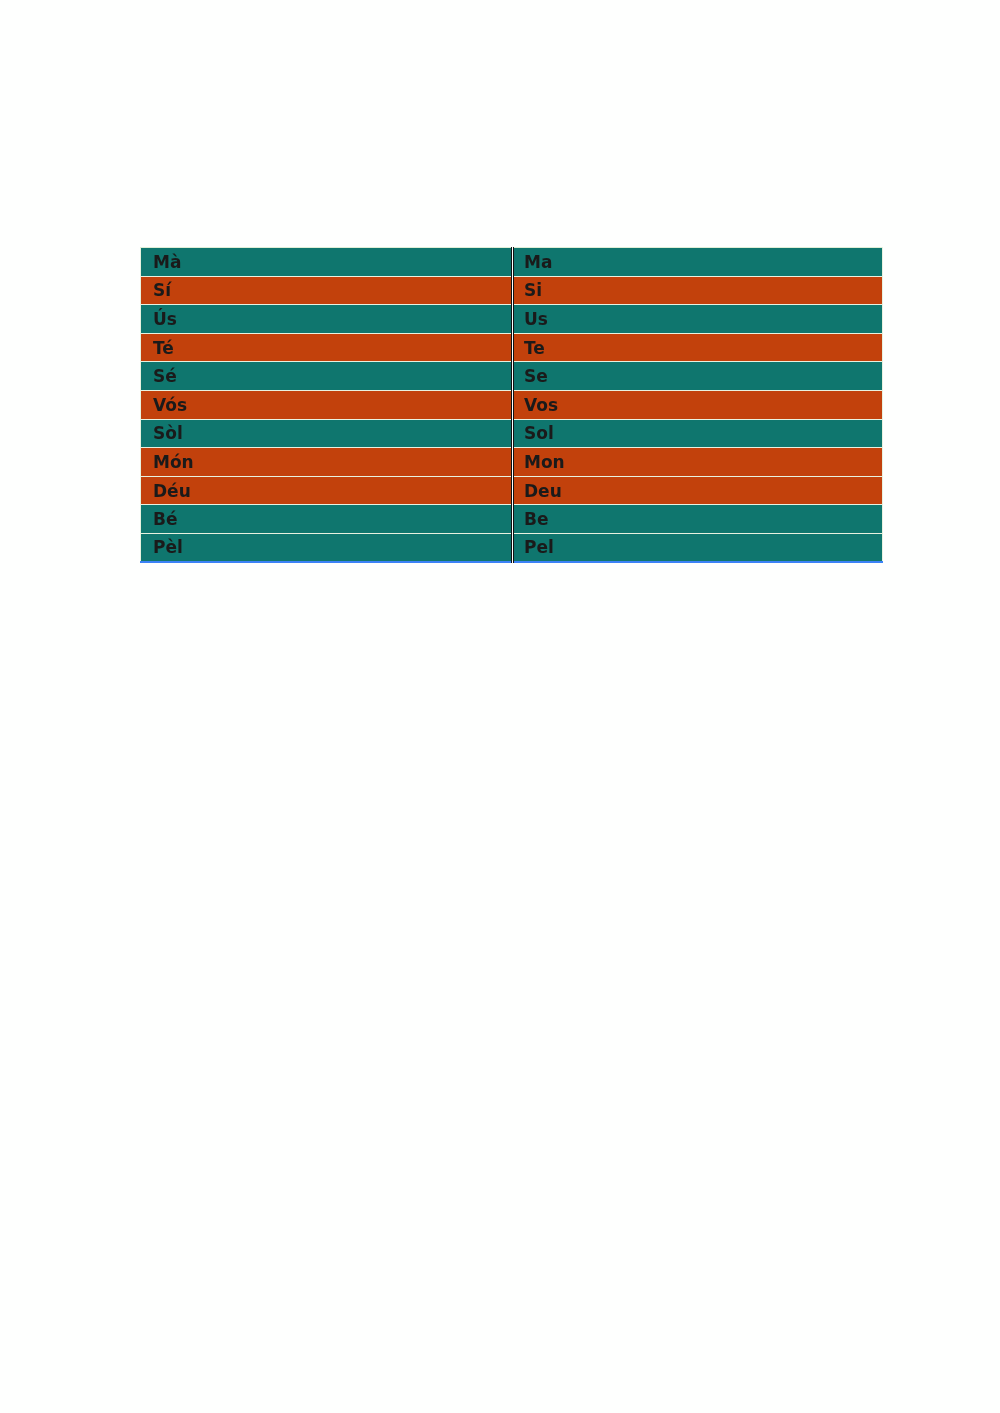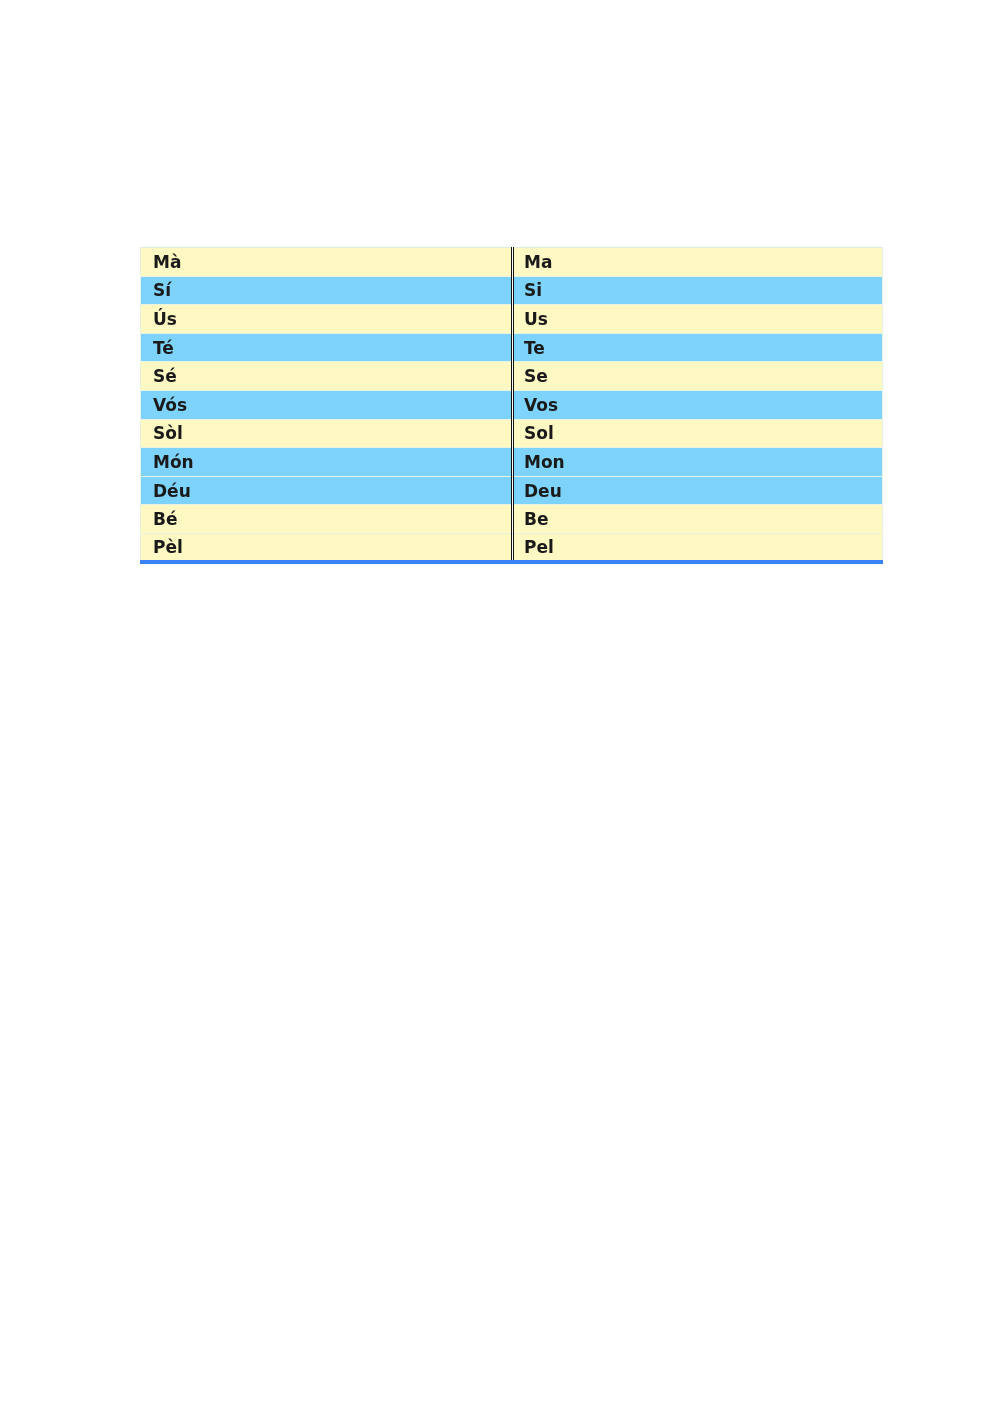--- a/index.html
+++ b/index.html
@@ -73,30 +73,30 @@
     width: 358px;
     border-left: 1px solid #e8f2e0;
   }
   .word-table td.col-plain {
     width: 358px;
     border-left: 3px double #111111;
     border-right: 1px solid #e8f2e0;
     padding-left: 10px;
   }
   .word-table tr.row-shaded td {
-    background: #7dd3fc;
+    background: #c2410c;
   }
   .word-table tr.row-plain td {
-    background: #fef9c3;
+    background: #0f766e;
   }
   .word-table tr.row-top-rule td {
     border-top: 1px solid #dfeed6;
   }
   .word-table tr:last-child td {
-    border-bottom: 4px solid #3b82f6;
+    border-bottom: 2px solid #3b82f6;
   }
 </style>
 </head>
 <body>
 
 <div class="page">
 
 
   <table class="word-table">
     <tbody>

